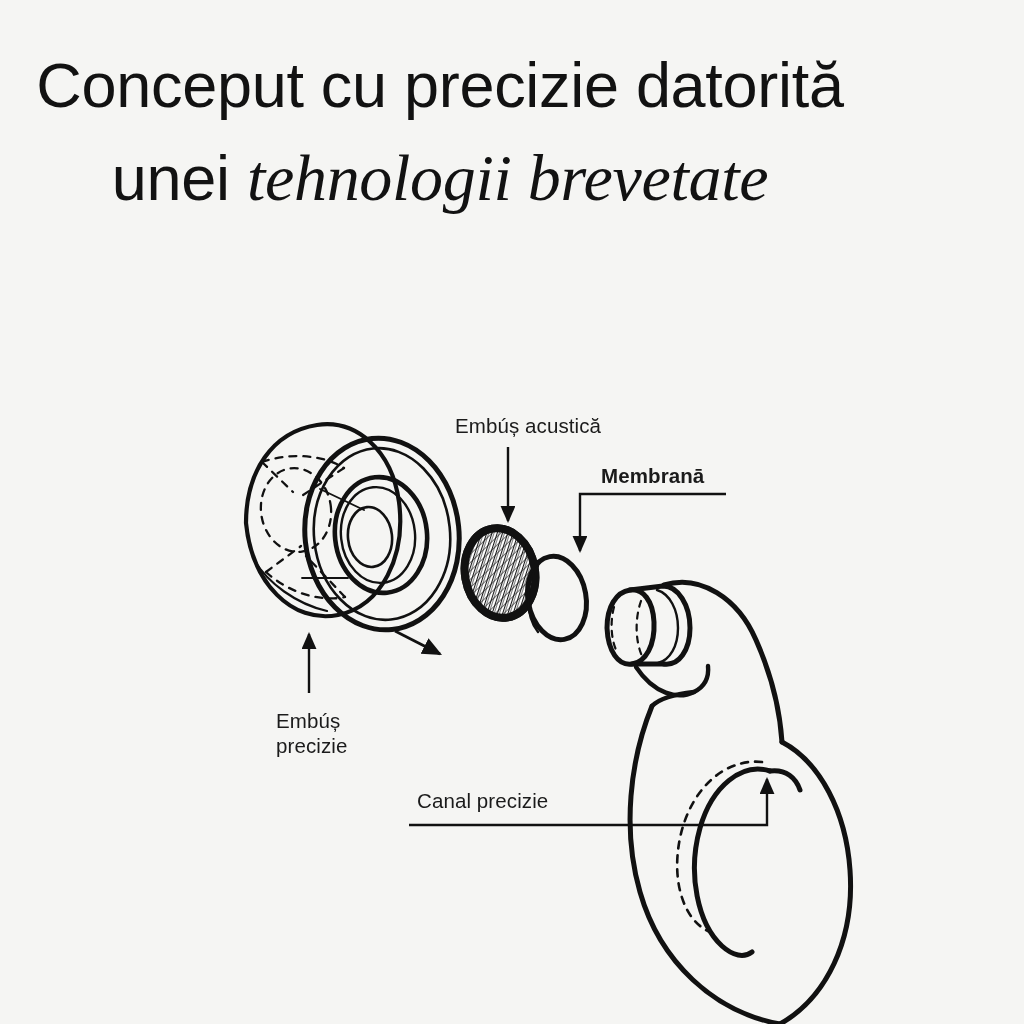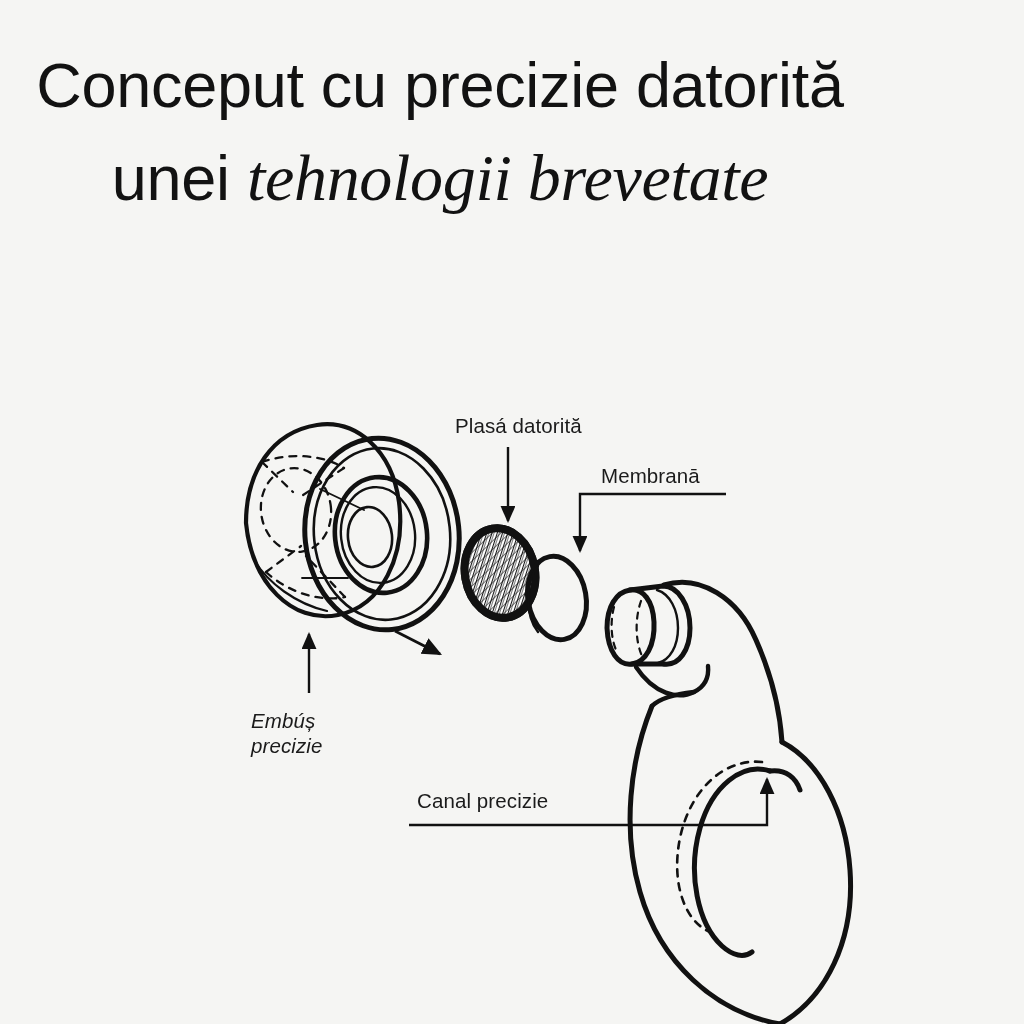--- a/index.html
+++ b/index.html
@@ -54,22 +54,22 @@
   .lbl {
     position: absolute;
     color: #1b1b1b;
     font-size: 20.5px;
     font-weight: 300;
     line-height: 1.22;
     white-space: nowrap;
     letter-spacing: 0.1px;
   }
   #label-plasa  { left: 455px; top: 413px; }
-  #label-membrana { left: 601px; top: 463px; }
-  #label-embus  { left: 251px; top: 708px; font-style: italic; }
+  #label-membrana { left: 601px; top: 463px; font-weight: bold; }
+  #label-embus  { left: 276px; top: 708px; }
   #label-canal  { left: 417px; top: 788px; }
 </style>
 </head>
 <body>
 
 <div id="stage">
 
   <div class="heading">
     <span class="line line1">Conceput cu precizie datorită</span>
     <span class="line line2"><span>unei </span><span class="ital">tehnologii brevetate</span></span>
@@ -196,18 +196,18 @@
 
     <path d="M726,494 L580,494 L580,551" fill="none" stroke="#111111" stroke-width="2.4" marker-end="url(#arrowhead)"></path>
 
     <line x1="309" y1="693" x2="309" y2="634" stroke="#111111" stroke-width="2.4" marker-end="url(#arrowhead)"></line>
 
     <line x1="395" y1="631" x2="440" y2="654" stroke="#111111" stroke-width="2.8" marker-end="url(#arrowhead)"></line>
 
     <path d="M409,825 L767,825 L767,779" fill="none" stroke="#111111" stroke-width="2.4" marker-end="url(#arrowhead)"></path>
   </svg>
 
-  <div class="lbl" id="label-plasa">Plasá datorită</div>
+  <div class="lbl" id="label-plasa">Embúș acustică</div>
   <div class="lbl" id="label-membrana">Membranā</div>
   <div class="lbl" id="label-embus"><span>Embúș</span><br><span>precizie</span></div>
   <div class="lbl" id="label-canal">Canal precizie</div>
 
 </div>
 
 </body></html>

